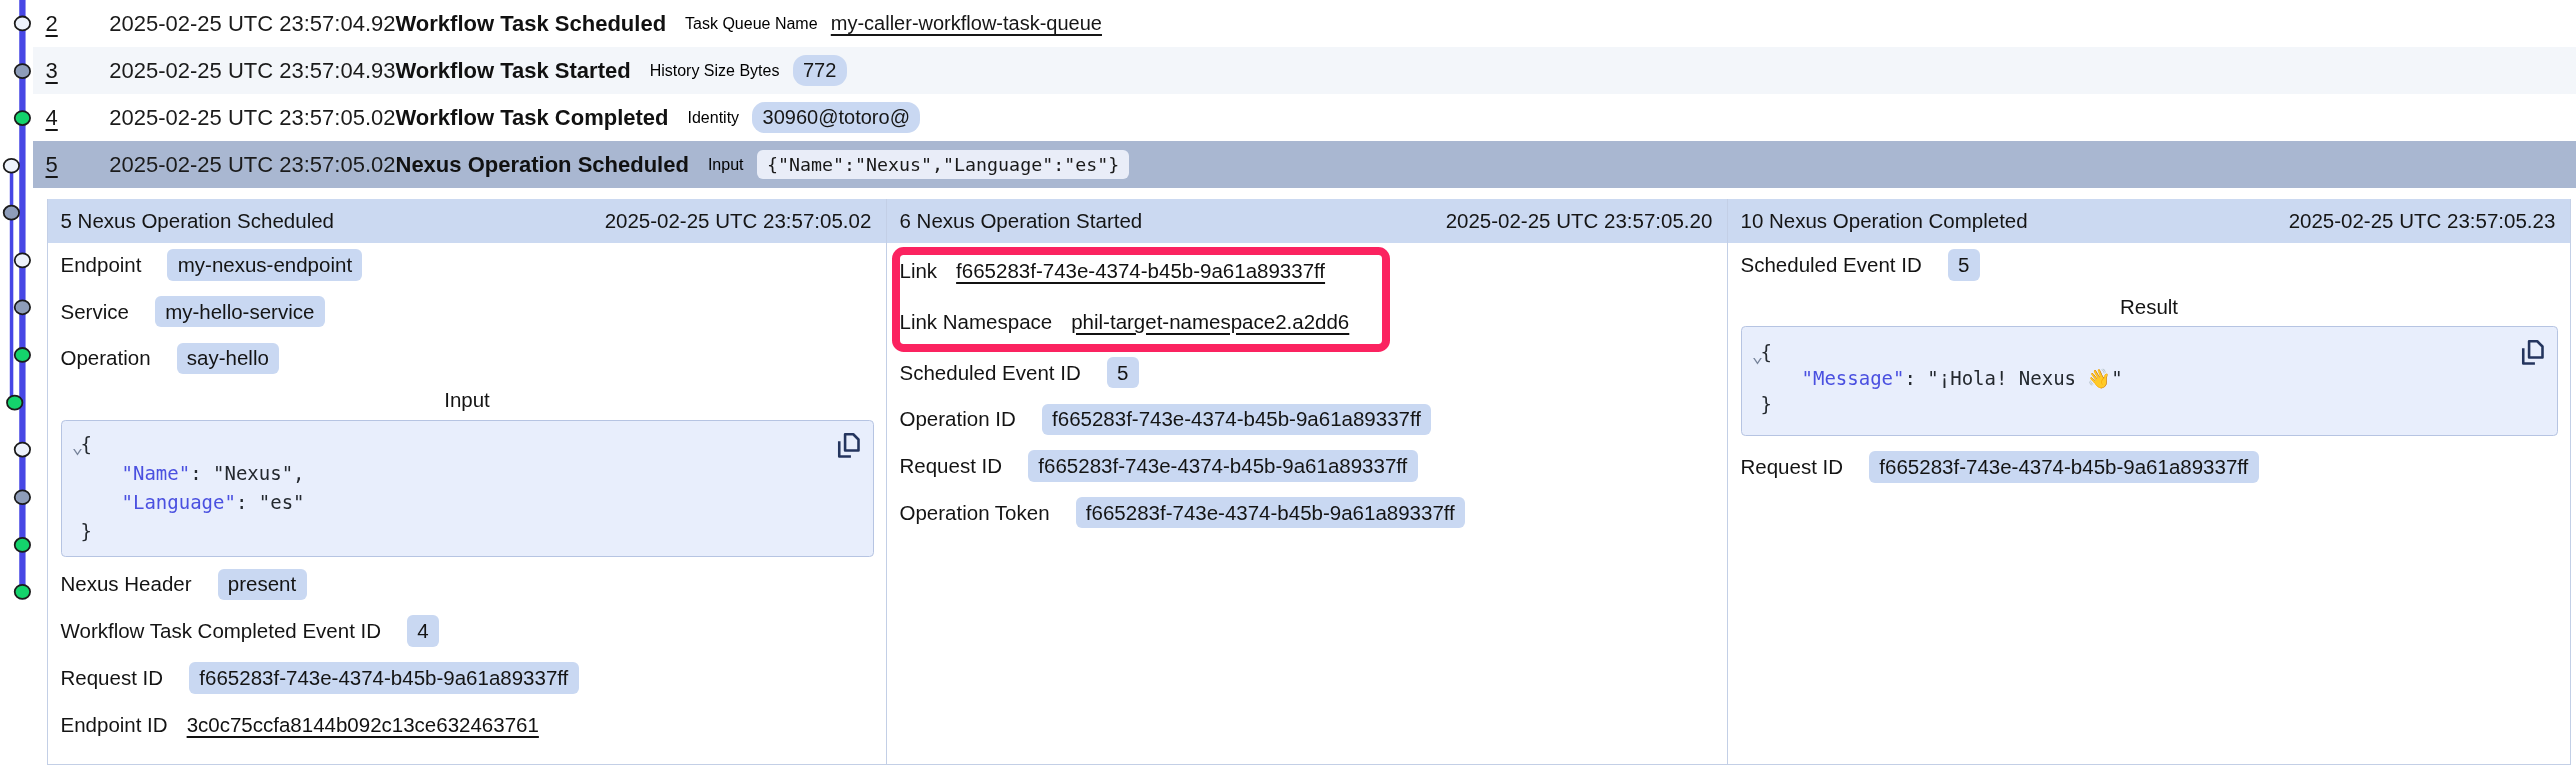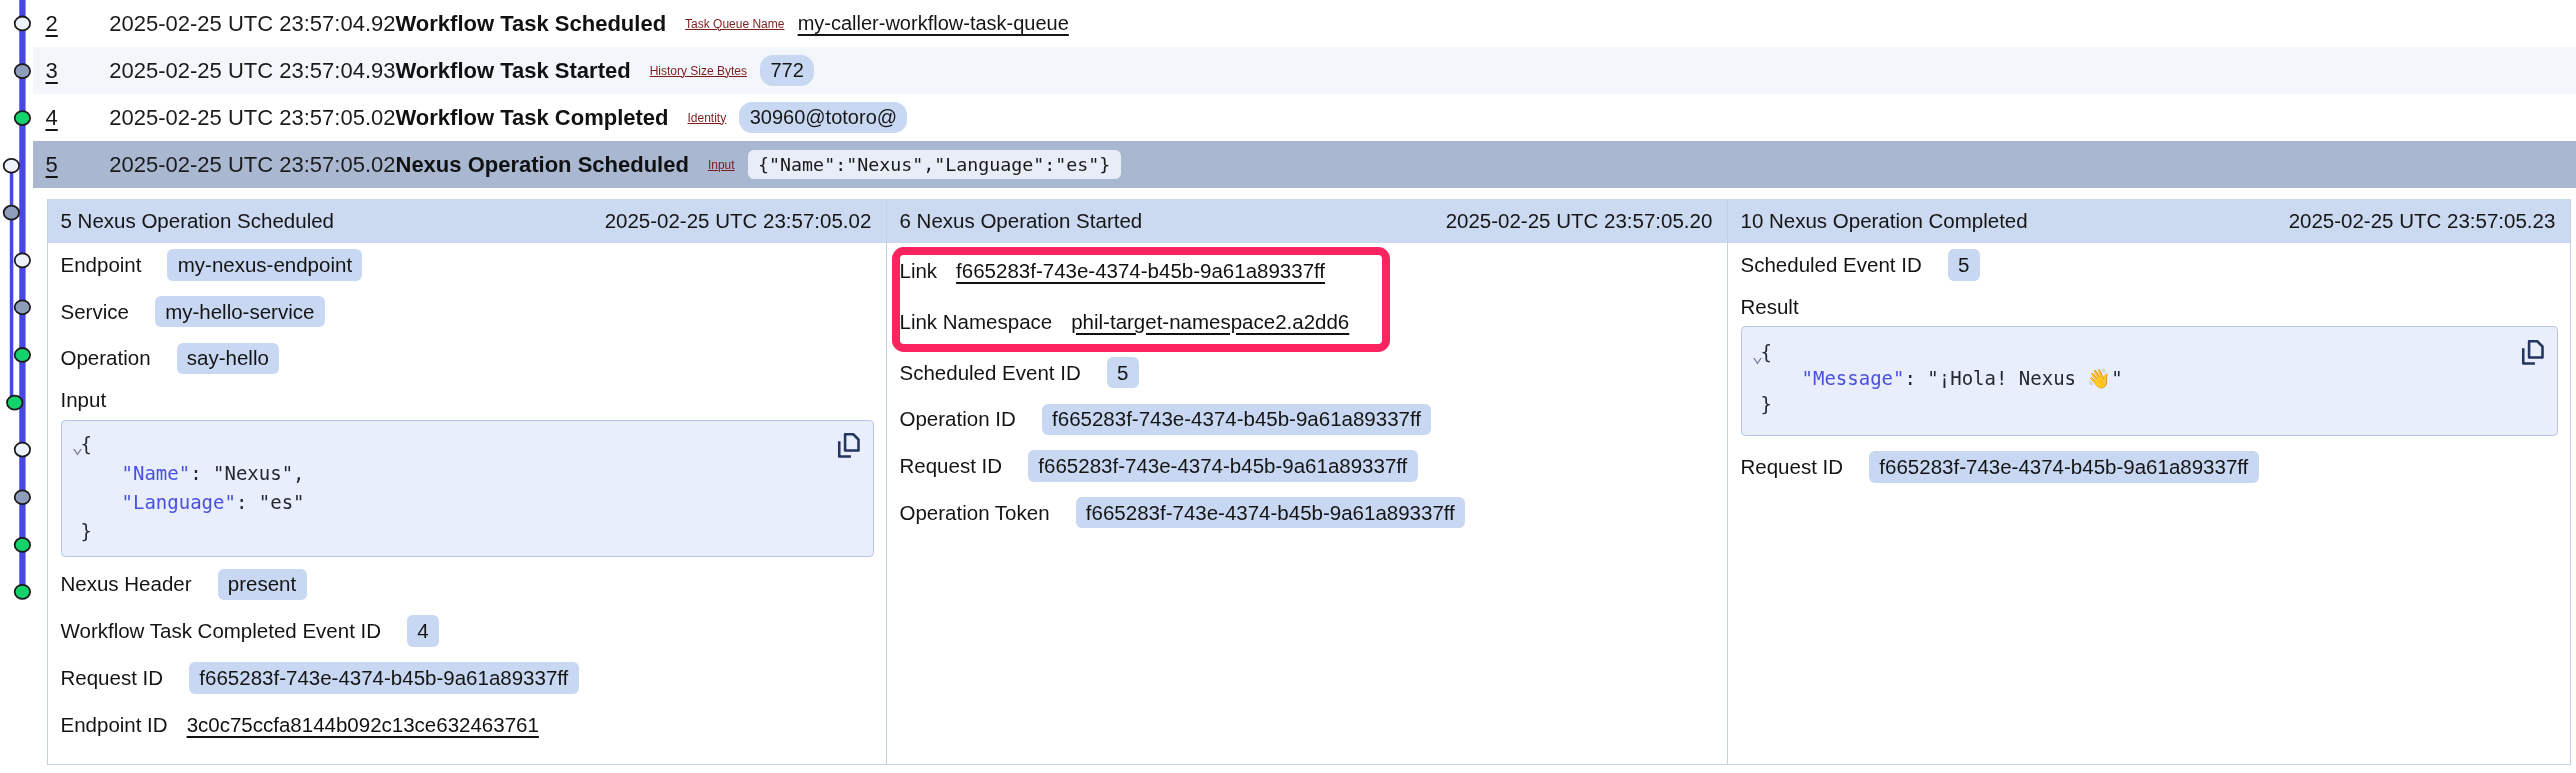--- a/index.html
+++ b/index.html
@@ -10,21 +10,21 @@
   .gutter{position:absolute;left:0;top:0;width:47px;height:773px;}
 
   
   .event-rows{position:absolute;left:0;top:0;right:0;}
   .event-row{height:47px;display:flex;align-items:center;margin-left:33px;padding-left:12.5px;}
   .event-row.alt{background:#f3f6fa;}
   .event-row.selected{background:#a9b7d1;}
   .ev-num{width:37px;font-size:22px;text-decoration:underline;text-underline-offset:3.7px;cursor:pointer;}
   .ev-ts{width:313px;font-size:22px;color:#1b1b1b;text-align:right;}
   .ev-name{font-size:22px;font-weight:700;color:#111;}
-  .ev-attr-label{margin-left:19px;font-size:12px;color:#7f1d1d;text-decoration:underline;}
+  .ev-attr-label{margin-left:19px;font-size:16px;color:#000000;}
   .ev-attr-value{margin-left:13.2px;font-size:20px;}
   .ev-attr-value.link{text-decoration:underline;text-underline-offset:3.7px;text-decoration-thickness:1.5px;cursor:pointer;}
   .ev-attr-value.badge{background:#c9d8f2;border-radius:13px;padding:4.4px 10.3px;}
   .ev-attr-value.badge-mono{background:#e9edf8;border-radius:5.9px;padding:4.4px 10.3px;
       font-family:"DejaVu Sans Mono", monospace;font-size:18.3px;color:#191919;}
 
   
   .panels{position:absolute;left:47px;top:199px;width:2524px;height:566px;display:flex;
           border-left:1.5px solid #c3cfe6;border-right:1.5px solid #c3cfe6;border-bottom:1.5px solid #c3cfe6;
           background:#ffffff;box-sizing:border-box;}
@@ -37,21 +37,21 @@
   .panel-title{font-size:20.5px;color:#151515;}
   .panel-time{font-size:20.5px;color:#151515;}
   .panel-body{padding:5.9px 12.5px 0 12.5px;}
   .panel.p2 .panel-body{padding-top:11.7px;}
 
   .field{display:flex;align-items:center;gap:19px;min-height:32px;margin-bottom:14.7px;}
   .flabel{font-size:20.5px;color:#141414;white-space:nowrap;}
   .fbadge{background:#c9d8f2;border-radius:5.9px;padding:3.7px 10.3px;font-size:20.5px;color:#141414;white-space:nowrap;margin-left:7px;}
   .flink{font-size:20.5px;color:#111;text-decoration:underline;text-underline-offset:4.4px;
          text-decoration-thickness:1.5px;cursor:pointer;white-space:nowrap;}
-  .section-label{font-size:20.5px;color:#141414;height:22px;line-height:22px;margin:0 0 8.8px 0;}
+  .section-label{font-size:20.5px;color:#141414;height:22px;line-height:22px;margin:0 0 8.8px 0;text-align:center;}
 
   
   .field.linkrow{margin-bottom:19px;}
   .field.sched2{margin-bottom:14.7px;}
   .field.endpoint-id{margin-top:9px;}
   .p3 .result-label{margin-top:3.7px;}
 
   
   .codeblock{position:relative;background:#e8eefc;border:1.5px solid #b6c4e2;border-radius:4.4px;
              box-sizing:border-box;font-family:"DejaVu Sans Mono", monospace;color:#24292f;}

